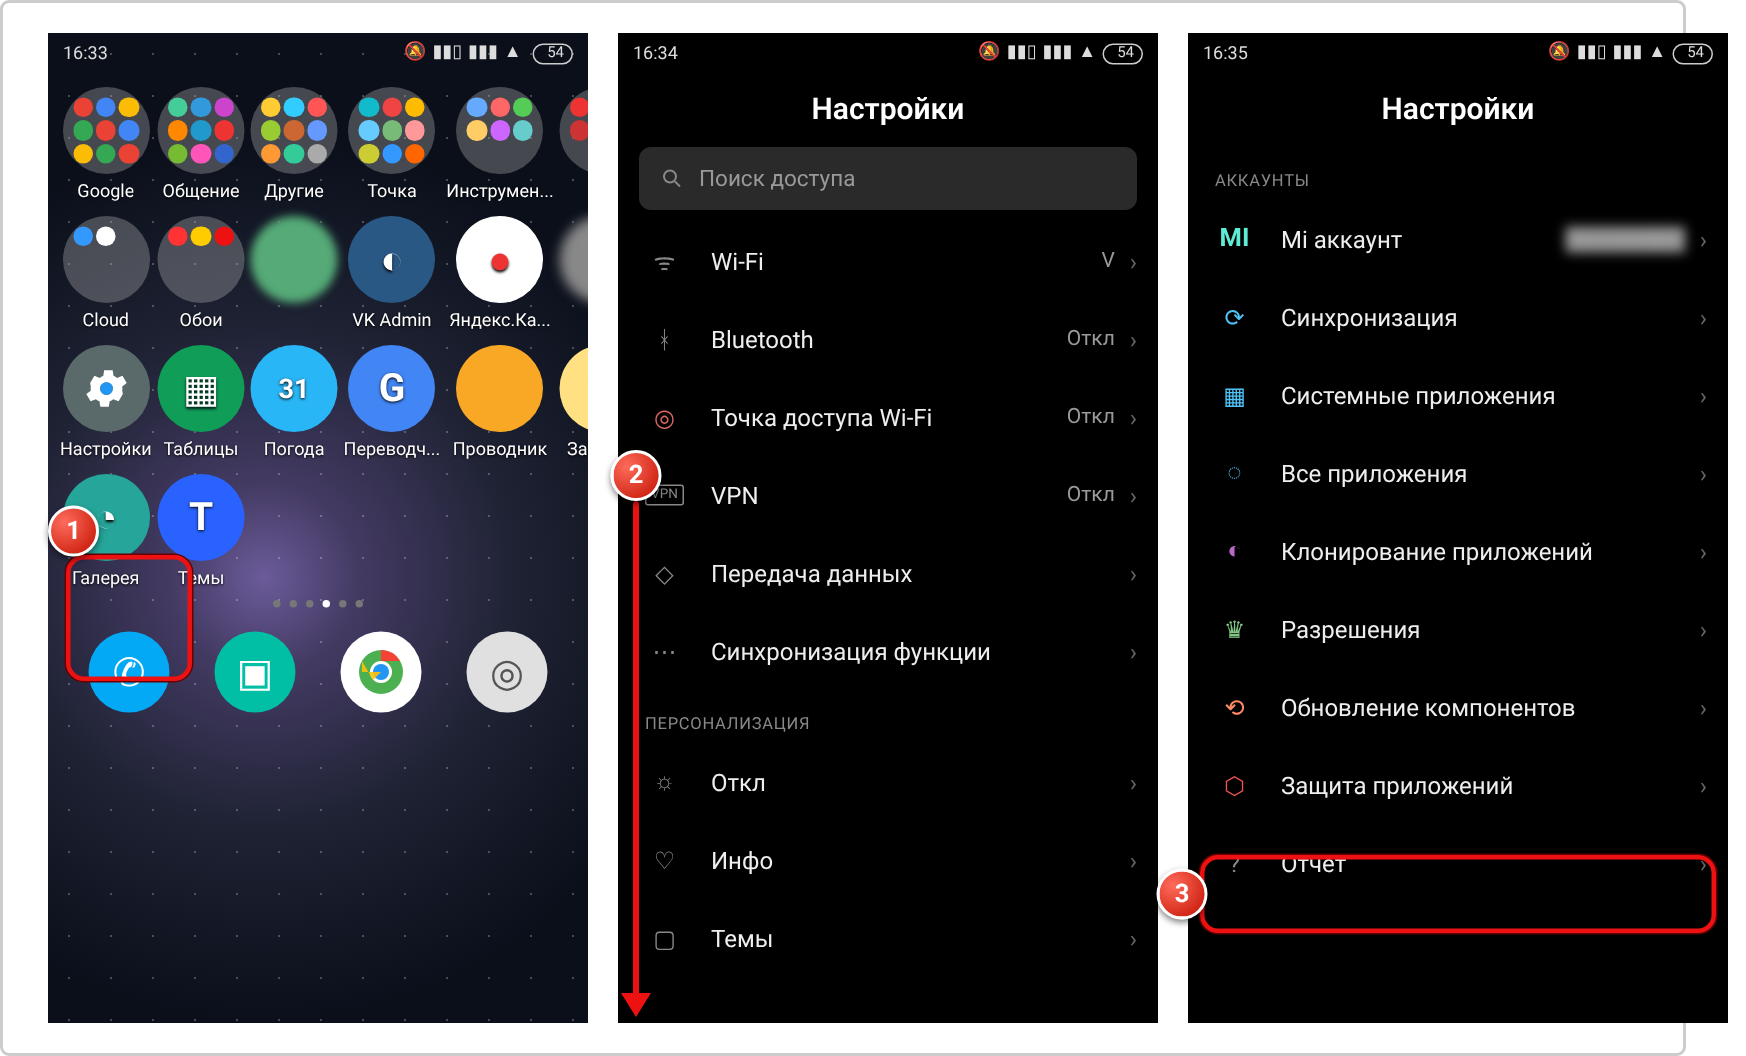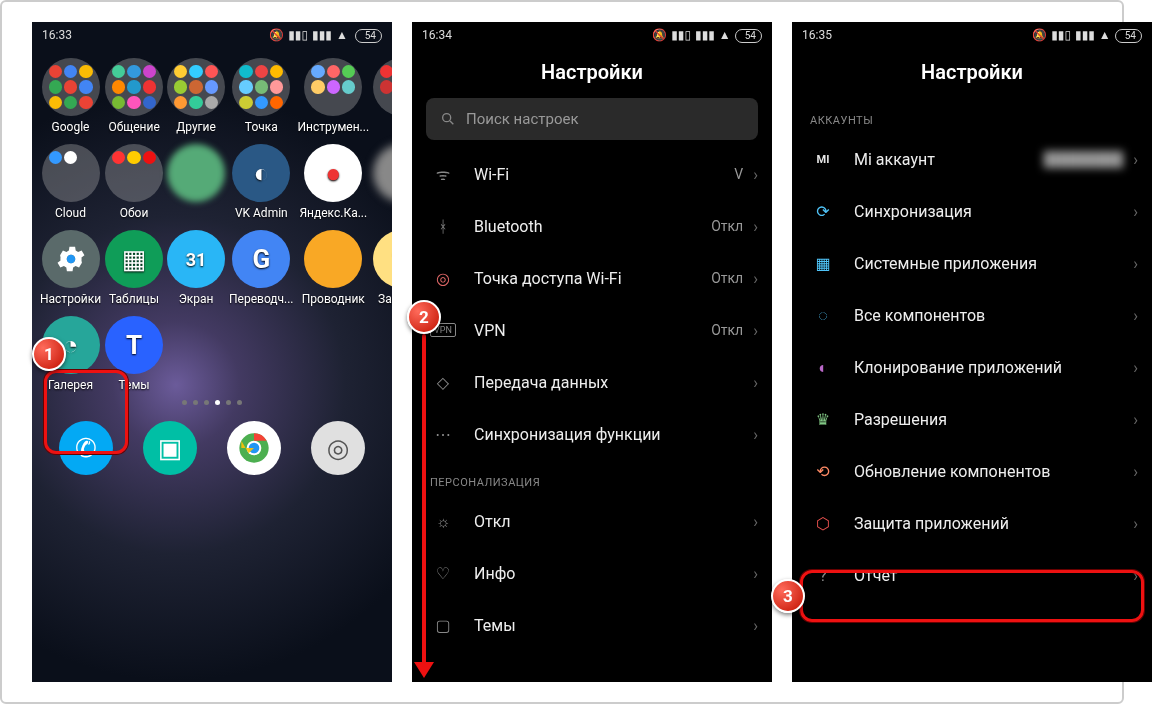--- a/index.html
+++ b/index.html
@@ -227,21 +227,21 @@
               </svg>
             </div>
             <span class="lbl">Настройки</span>
           </div>
         <div class="app">
             <div class="ic" style="background:#0f9d58;color:#fff">▦</div>
             <span class="lbl">Таблицы</span>
           </div>
         <div class="app">
             <div class="ic" style="background:#29b6f6;color:#fff;font-size:18px;font-weight:700">31</div>
-            <span class="lbl">Экран</span>
+            <span class="lbl">Погода</span>
           </div>
         <div class="app">
             <div class="ic" style="background:#4285f4;color:#fff;font-weight:700">G</div>
             <span class="lbl">Переводч...</span>
           </div>
 
         <div class="app">
             <div class="ic" style="background:#f9a825"></div>
             <span class="lbl">Проводник</span>
           </div>
@@ -289,21 +289,21 @@
     <div class="status">
       <span>16:34</span>
       <span class="right"><span>🔕</span><span>▮▮▯</span><span>▮▮▮</span><span>▲</span><span class="batt"><span>54</span></span></span>
     </div>
     <div class="stitle">Настройки</div>
     <div class="search">
       <svg width="16" height="16" viewBox="0 0 24 24">
           <circle cx="10" cy="10" r="6" fill="none" stroke="#888" stroke-width="2"></circle>
           <line x1="15" y1="15" x2="20" y2="20" stroke="#888" stroke-width="2"></line>
         </svg>
-      <span>Поиск настроек</span>
+      <span>Поиск доступа</span>
     </div>
 
     <div class="item">
         <span class="iic">ᯤ</span>
         <span>Wi-Fi</span>
         <span class="val">V</span>
         <span class="chev">›</span>
       </div>
     <div class="item">
         <span class="iic">ᚼ</span>
@@ -359,41 +359,41 @@
 
   <div class="phone p3">
     <div class="status">
       <span>16:35</span>
       <span class="right"><span>🔕</span><span>▮▮▯</span><span>▮▮▮</span><span>▲</span><span class="batt"><span>54</span></span></span>
     </div>
     <div class="stitle">Настройки</div>
 
     <div class="section">АККАУНТЫ</div>
     <div class="item">
-        <span class="iic" style="color:#e5e5e5;font-weight:700;font-size:11px">MI</span>
+        <span class="iic" style="color:#5eead4;font-weight:700;font-size:17px">MI</span>
         <span>Mi аккаунт</span>
         <span class="val blur">████████</span>
         <span class="chev">›</span>
       </div>
     <div class="item">
         <span class="iic" style="color:#4fc3f7">⟳</span>
         <span>Синхронизация</span>
         <span class="val"></span>
         <span class="chev">›</span>
       </div>
 
     <div class="item">
         <span class="iic" style="color:#4fc3f7">▦</span>
         <span>Системные приложения</span>
         <span class="val"></span>
         <span class="chev">›</span>
       </div>
     <div class="item">
         <span class="iic" style="color:#4fc3f7">◌</span>
-        <span>Все компонентов</span>
+        <span>Все приложения</span>
         <span class="val"></span>
         <span class="chev">›</span>
       </div>
     <div class="item">
         <span class="iic" style="color:#ba68c8">◐</span>
         <span>Клонирование приложений</span>
         <span class="val"></span>
         <span class="chev">›</span>
       </div>
     <div class="item">

